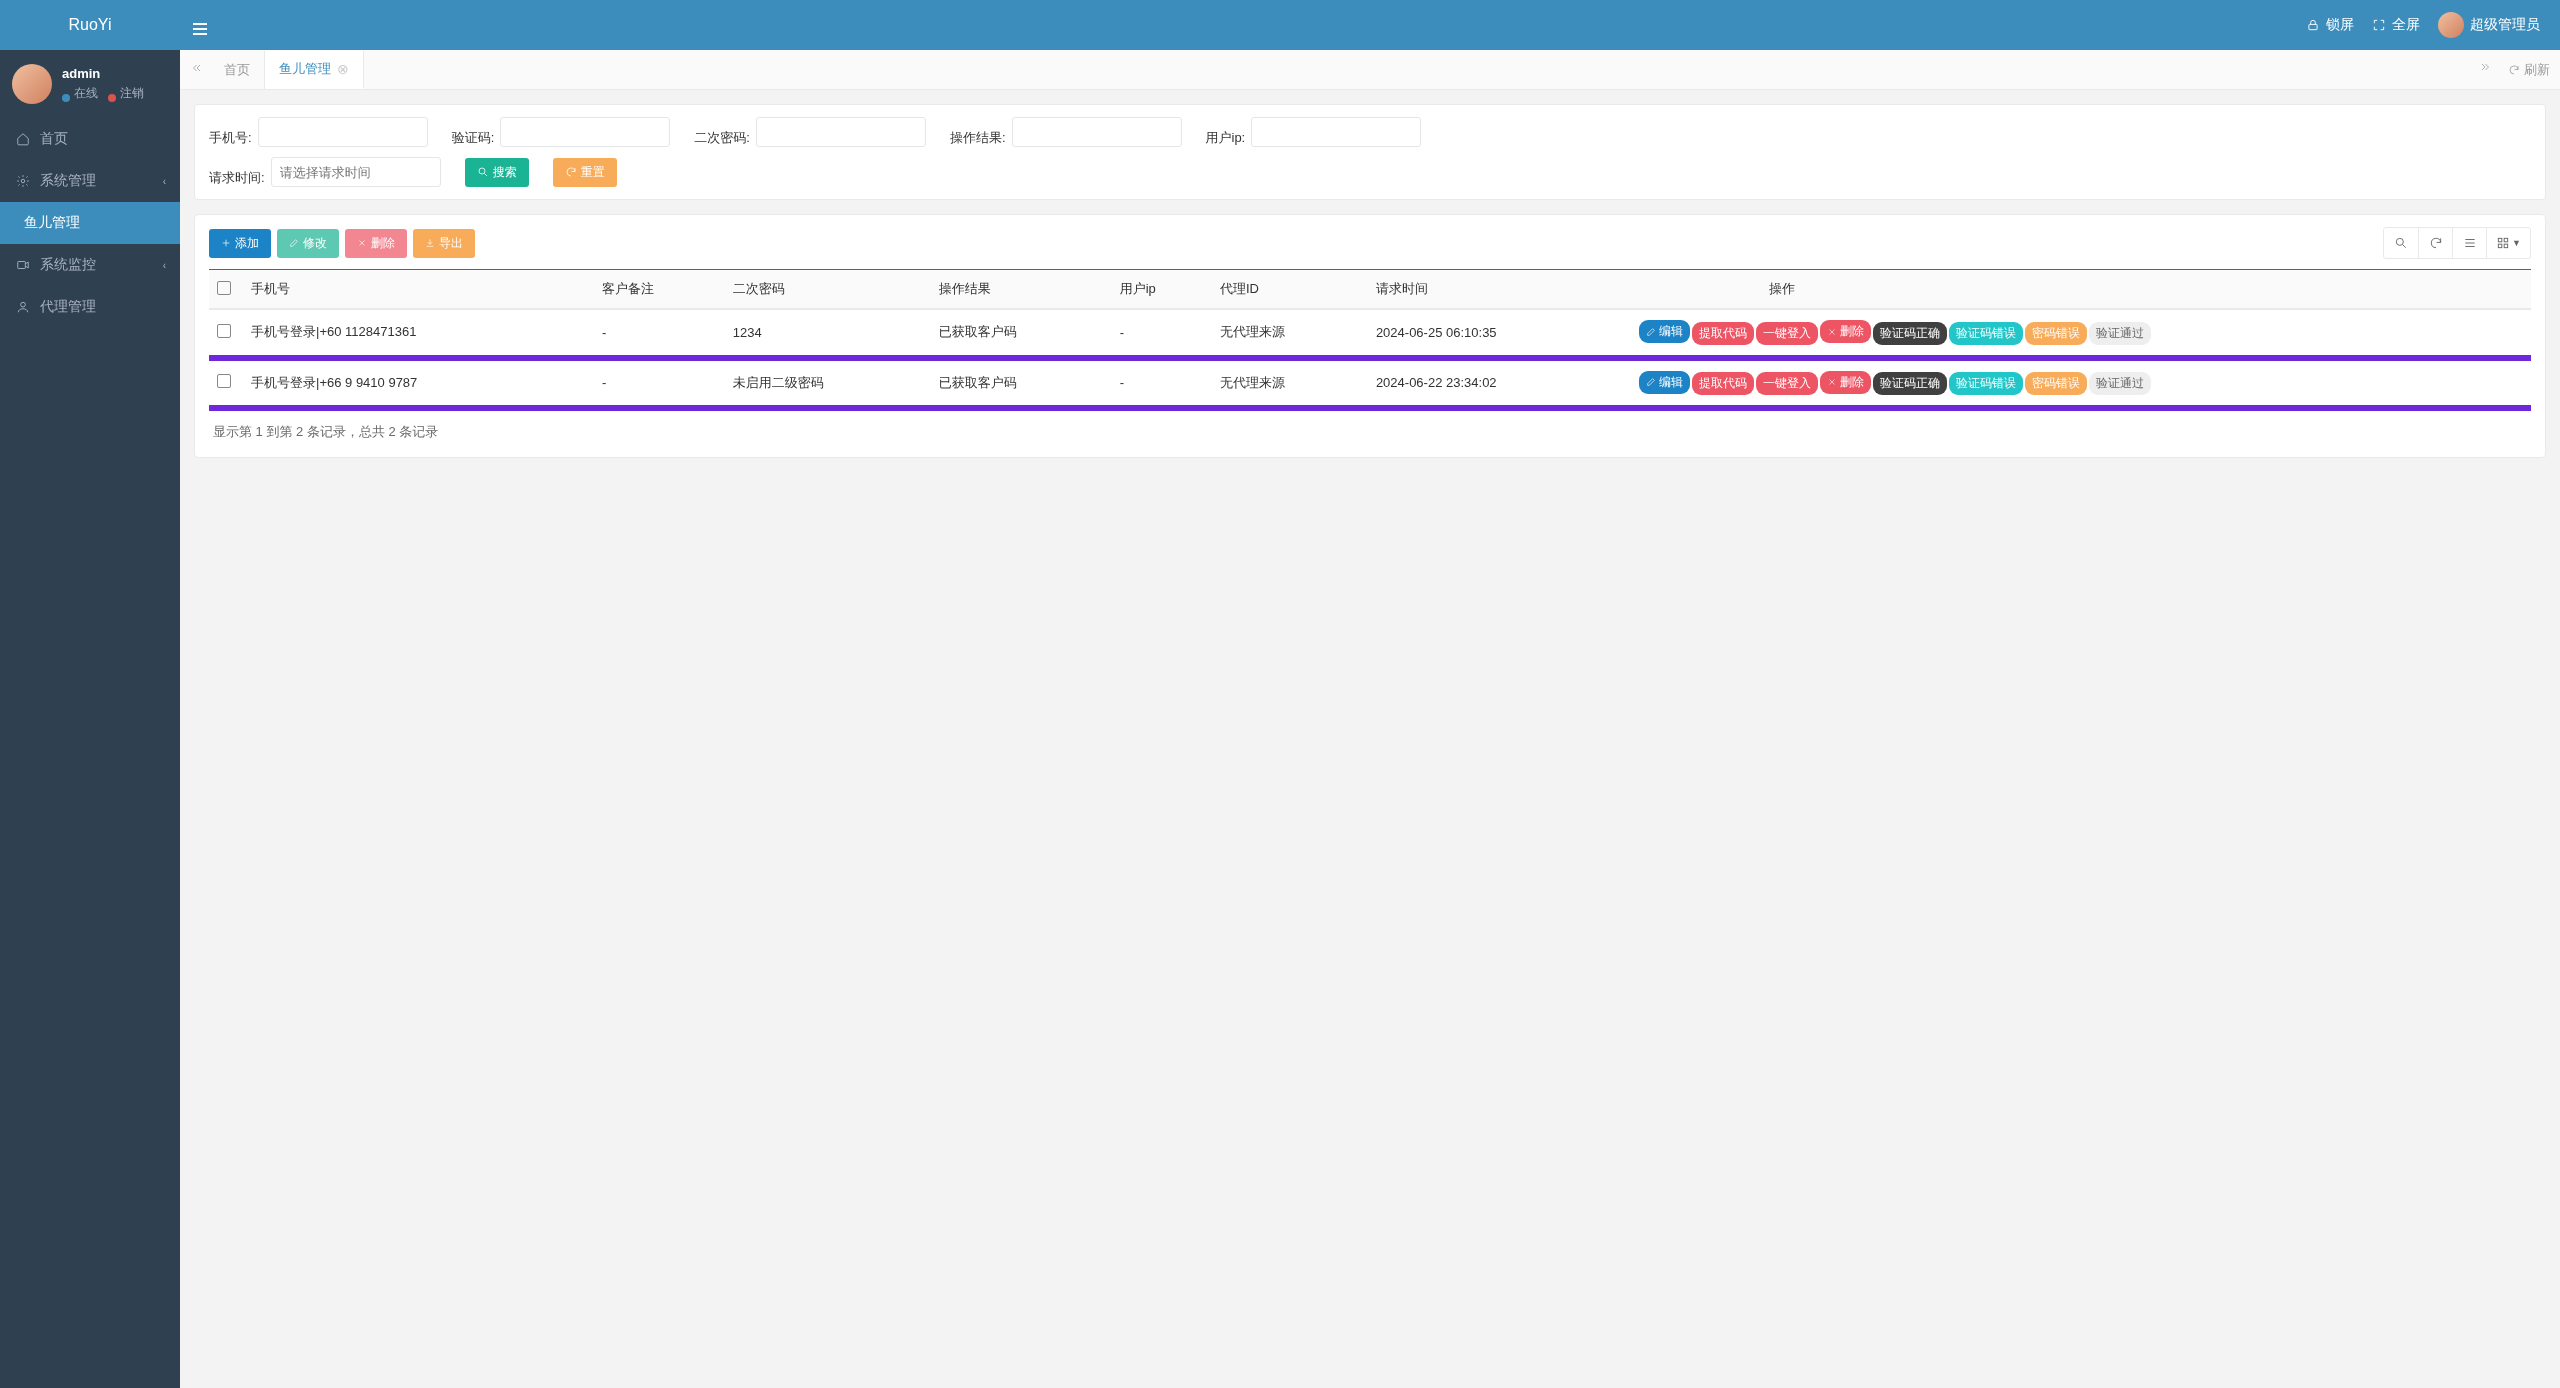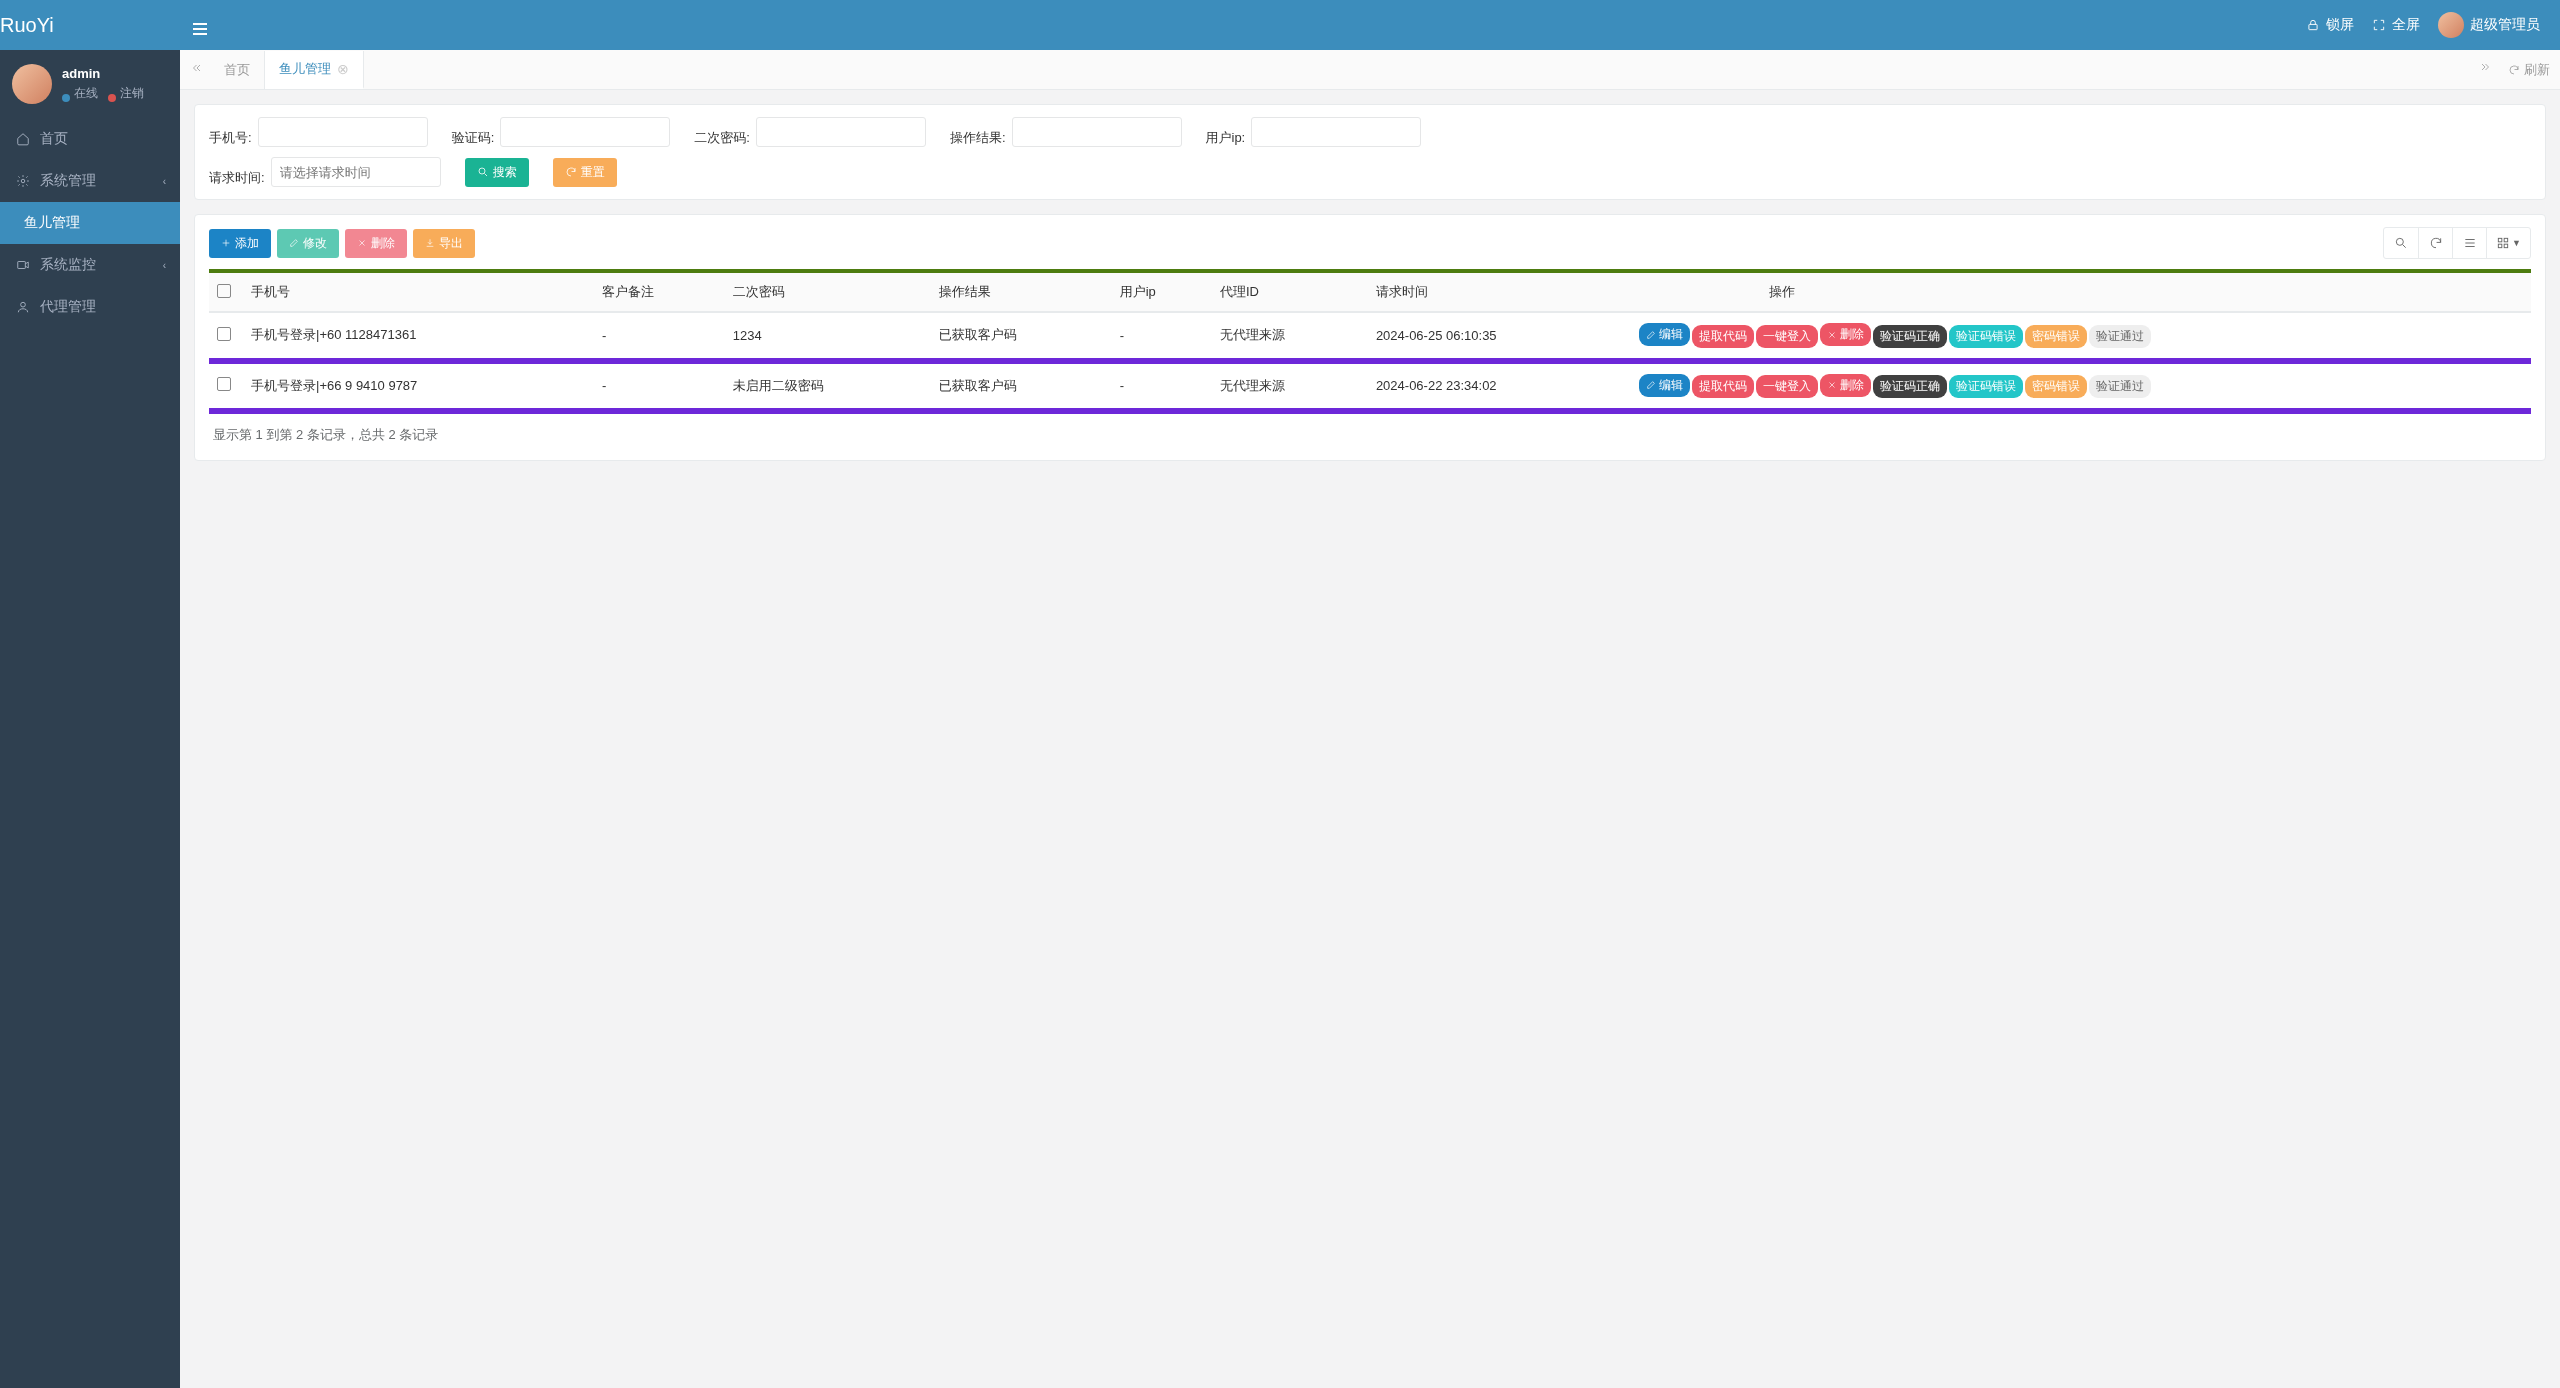--- a/index.html
+++ b/index.html
@@ -1,20 +1,20 @@
 <!DOCTYPE html>
 <html><head>
 <meta charset="utf-8">
 <style>
 * { margin: 0; padding: 0; box-sizing: border-box; }
 body { font-family: "Helvetica Neue", Helvetica, Arial, "Microsoft YaHei", sans-serif; font-size: 13px; color: #333; background: #fff; }
 
 
 .header { height: 50px; background: #3c8dbc; display: flex; align-items: center; color: #fff; }
-.logo { width: 180px; text-align: left; font-size: 20px; font-weight: 300; line-height: 50px; }
+.logo { width: 180px; text-align: center; font-size: 16px; font-weight: 300; line-height: 50px; }
 .header-toggle { width: 40px; text-align: center; cursor: pointer; }
 .hamburger { display: inline-block; width: 14px; height: 2px; background: #fff; position: relative; }
 .hamburger::before, .hamburger::after { content: ""; position: absolute; left: 0; width: 14px; height: 2px; background: #fff; }
 .hamburger::before { top: -5px; }
 .hamburger::after { top: 5px; }
 .header-right { margin-left: auto; display: flex; align-items: center; gap: 18px; padding-right: 20px; font-size: 14px; }
 .header-item { display: flex; align-items: center; gap: 6px; cursor: pointer; }
 .header-avatar { width: 26px; height: 26px; border-radius: 50%; background: linear-gradient(135deg,#f0c0a0,#d08060); display: inline-block; }
 .icon-sm { width: 14px; height: 14px; display: inline-block; }
 
@@ -64,21 +64,21 @@
 .btn-success { background: #1ab394; opacity: 0.7; }
 .btn-danger-l { background: #ed5565; opacity: 0.7; }
 .btn-warning { background: #f8ac59; }
 .toolbar-right { margin-left: auto; display: flex; border: 1px solid #e7eaec; border-radius: 3px; overflow: hidden; }
 .tb-icon { width: 34px; height: 30px; display: flex; align-items: center; justify-content: center; border-left: 1px solid #e7eaec; cursor: pointer; color: #666; }
 .tb-icon:first-child { border-left: none; }
 
 
 table { width: 100%; border-collapse: collapse; }
 th, td { text-align: left; padding: 10px 8px; font-size: 13px; }
-thead tr { border-top: 4px solid #4d7c0f; border-bottom: 2px solid #e7eaec; background: #fafafa; }
+thead tr { border-top: 1px solid #4d7c0f; border-bottom: 2px solid #e7eaec; background: #fafafa; }
 th { font-weight: normal; color: #333; }
 tbody tr { border-bottom: 6px solid #6d28d9; }
 .chk { width: 14px; height: 14px; border: 1px solid #888; border-radius: 2px; display: inline-block; }
 
 .rbtn { display: inline-flex; align-items: center; gap: 3px; padding: 3px 7px; border-radius: 9px; font-size: 12px; color: #fff; cursor: pointer; margin-right: 2px; }
 .rbtn-blue { background: #1c84c6; }
 .rbtn-red { background: #ed5565; }
 .rbtn-green { background: #404040; }
 .rbtn-teal { background: #23c6c8; }
 .rbtn-orange { background: #f8ac59; }

